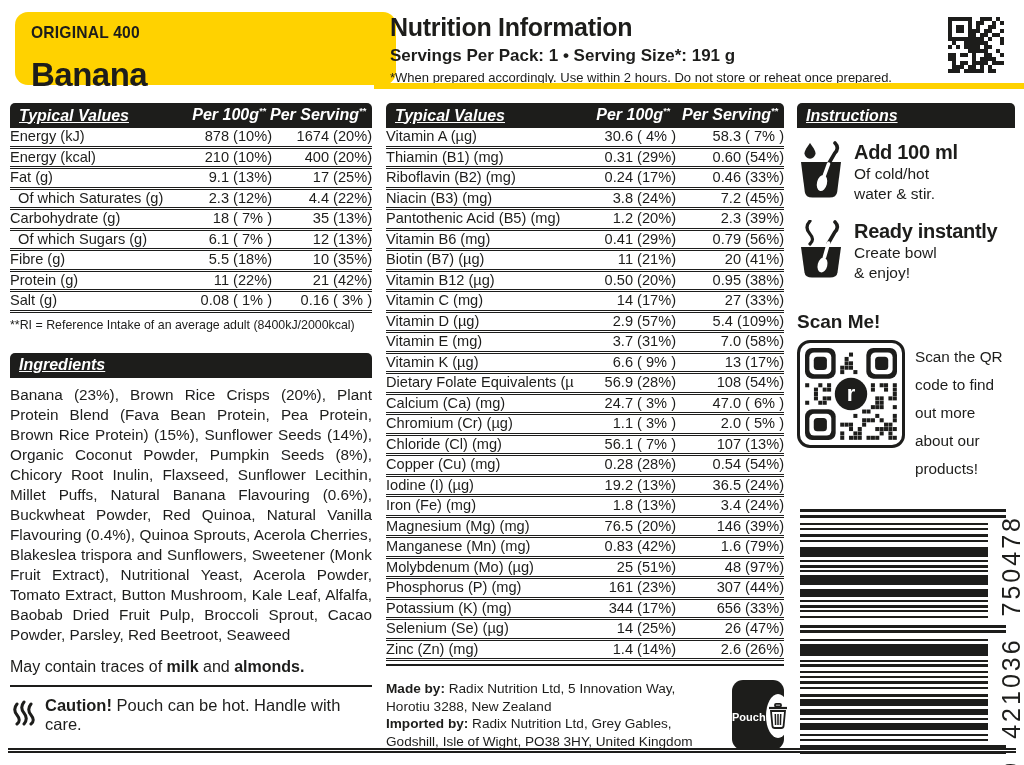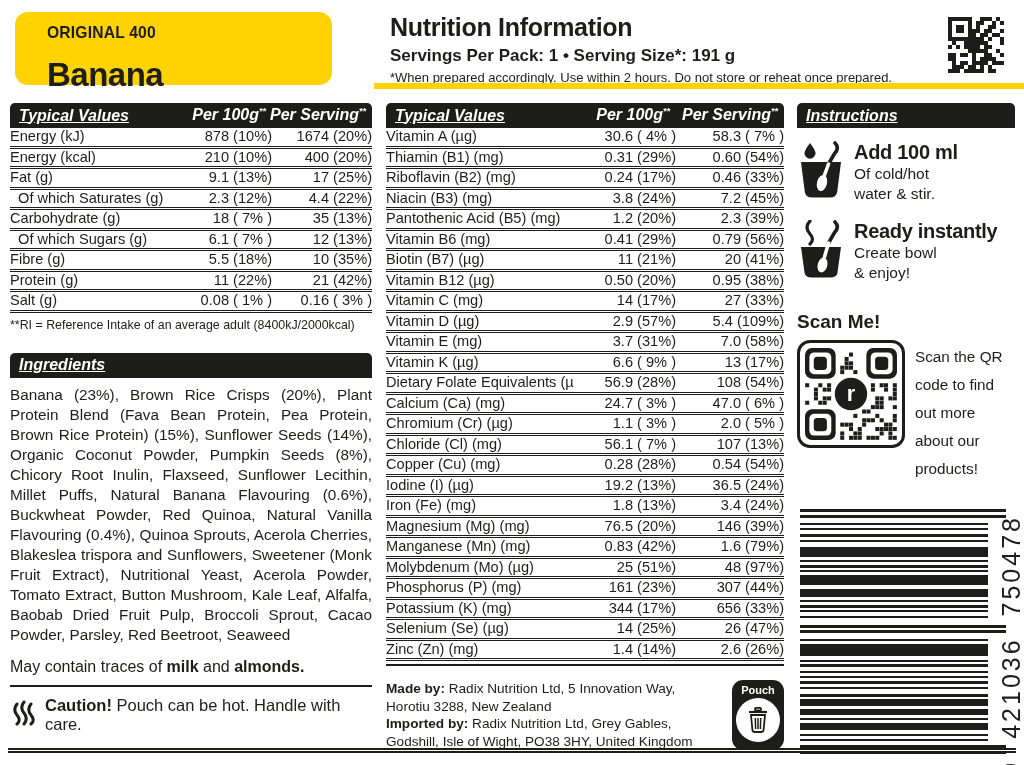--- a/index.html
+++ b/index.html
@@ -1,22 +1,22 @@
 <!DOCTYPE html>
 <html style="--yellow: #FFD200; --ink: #1D1D1B;"><head>
 <meta charset="utf-8">
 <style>
   :root{ --yellow:#FFD200; --ink:#1D1D1B; }
   html,body{ margin:0; padding:0; background:#fff; }
   .page{ position:relative; width:1024px; height:765px; background:#fff; overflow:hidden;
          font-family:"Liberation Sans", sans-serif; color:var(--ink); }
 
   
-  .brand-box{ position:absolute; left:15px; top:12px; width:317px; height:73px;
-              background:var(--yellow); border-radius:13px; padding-left:32px; box-sizing:border-box; }
+  .brand-box{ position:absolute; left:15px; top:12px; width:381px; height:73px;
+              background:var(--yellow); border-radius:13px; padding-left:16px; box-sizing:border-box; }
   .brand-range{ margin-top:11px; font-size:17px; font-weight:bold; letter-spacing:.2px;
                 transform:scaleX(.92); transform-origin:left center; }
   .brand-name{ font-size:33px; font-weight:bold; margin-top:13px; letter-spacing:-.5px; }
   .head-right{ position:absolute; left:390px; top:13px; width:545px; }
   .head-title{ font-size:25px; font-weight:bold; letter-spacing:-.3px; }
   .head-sub{ font-size:17px; font-weight:bold; margin-top:4px; }
   .head-note{ font-size:13px; margin-top:4px; }
   .yellow-line{ position:absolute; left:374px; right:0; top:83px; height:6px; background:var(--yellow); }
   .dm-wrap{ position:absolute; right:20px; top:17px; width:56px; height:56px; }
 
@@ -49,21 +49,21 @@
   .may-contain{ margin:13px 0 0 0; font-size:16px; }
   .caution-row{ margin-top:9px; border-top:2px solid var(--ink); padding:9px 2px 0 2px;
                 display:flex; align-items:center; gap:9px; font-size:16.5px; }
 
   
   .made-by{ border-top:2px solid var(--ink); margin-top:3px; padding-top:14px;
             display:flex; gap:10px; }
   .made-text{ flex:1; font-size:13.6px; line-height:17.5px; }
   .made-text p{ margin:0; }
   .pouch-badge{ width:52px; height:70px; background:var(--ink); border-radius:11px;
-                display:flex; flex-direction:column; align-items:center; flex:none; }
+                display:flex; flex-direction:row; align-items:center; flex:none; }
   .pouch-label{ color:#fff; font-size:11px; font-weight:bold; margin-top:4px; }
   .pouch-circle{ width:44px; height:44px; background:#fff; border-radius:50%; margin-top:2px;
                  display:flex; align-items:center; justify-content:center; }
 
   
   .step{ display:flex; gap:9px; margin-top:13px; }
   .step2{ margin-top:17px; }
   .step-icon{ width:48px; flex:none; }
   .step-title{ font-size:20px; font-weight:bold; letter-spacing:-.3px; }
   .step-line{ font-size:15.5px; line-height:19.5px; }

